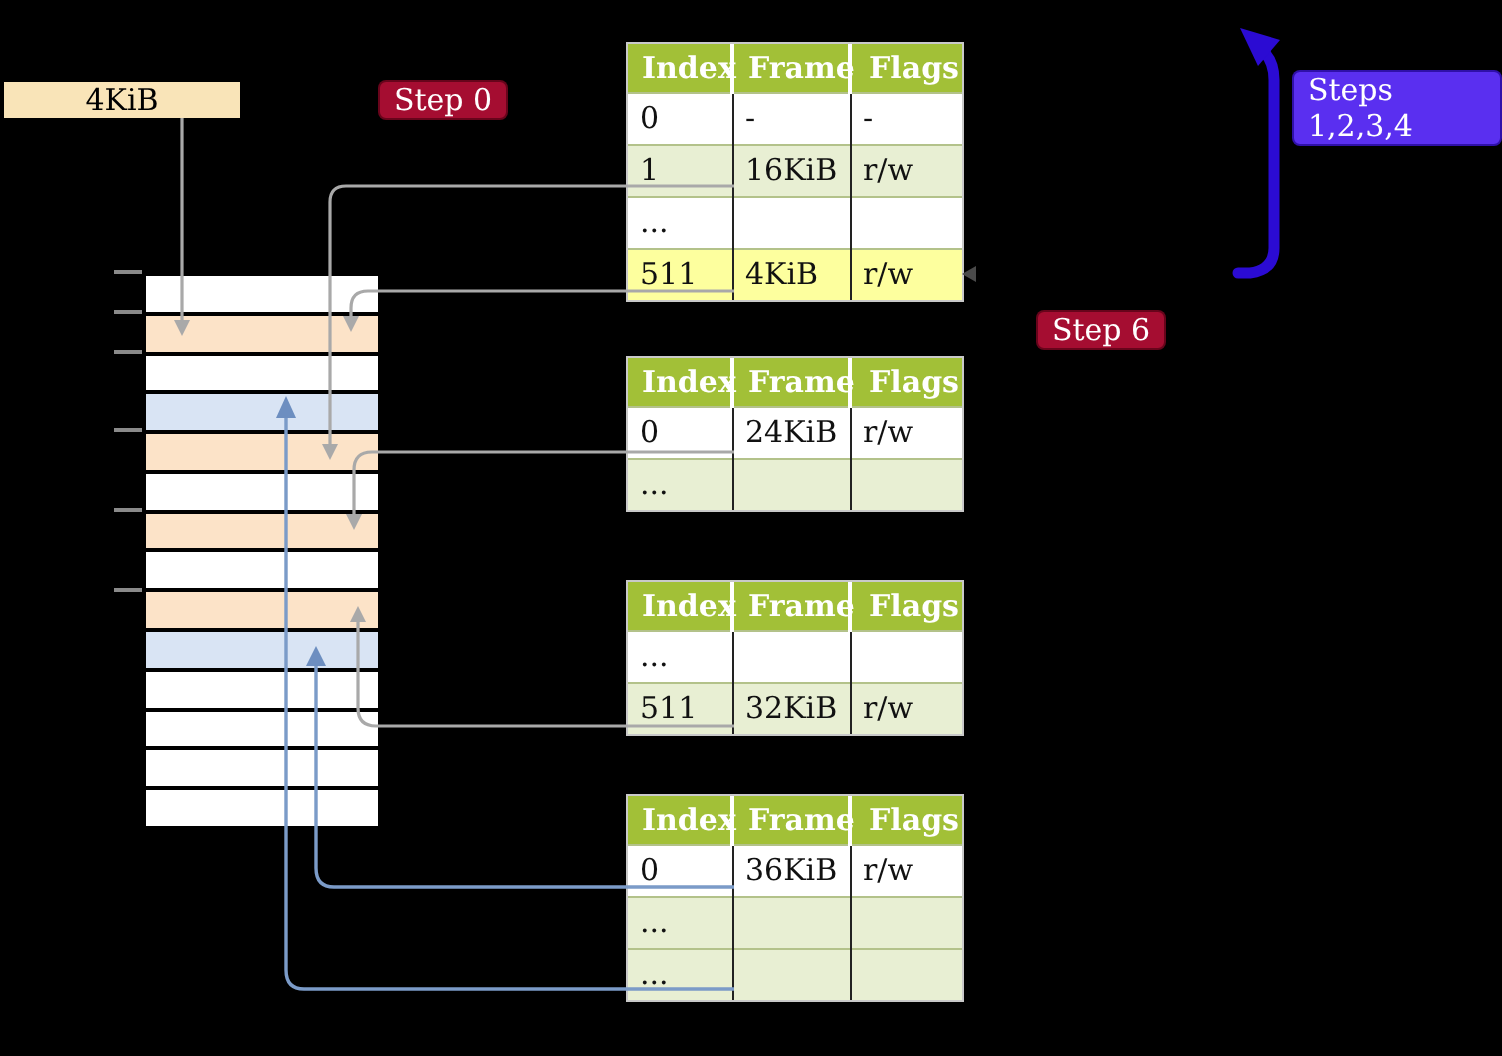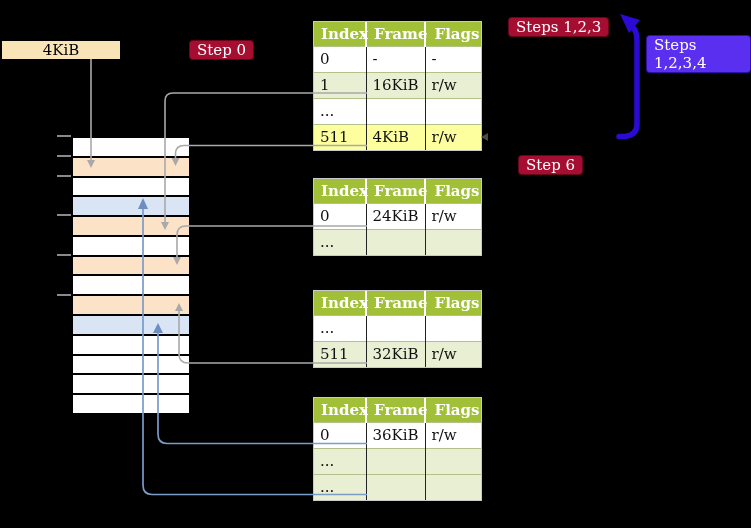--- a/index.html
+++ b/index.html
@@ -45,21 +45,20 @@
   .marker{fill:#4a4a4a;stroke:none;}
 </style>
 </head>
 <body>
 
 <div id="canvas">
 
   <div id="label-4kib">4KiB</div>
 
   <div id="step0" class="steplabel">Step 0</div>
-  <div id="steps123" class="steplabel">Steps 1,2,3</div>
   <div id="steps1234" class="steplabel">Steps 1,2,3,4</div>
   <div id="step4" class="steplabel">Step 6</div>
 
   <div id="memory">
       <div class="mrow white"></div>
       <div class="mrow orange"></div>
       <div class="mrow white"></div>
       <div class="mrow blue"></div>
       <div class="mrow orange"></div>
       <div class="mrow white"></div>

